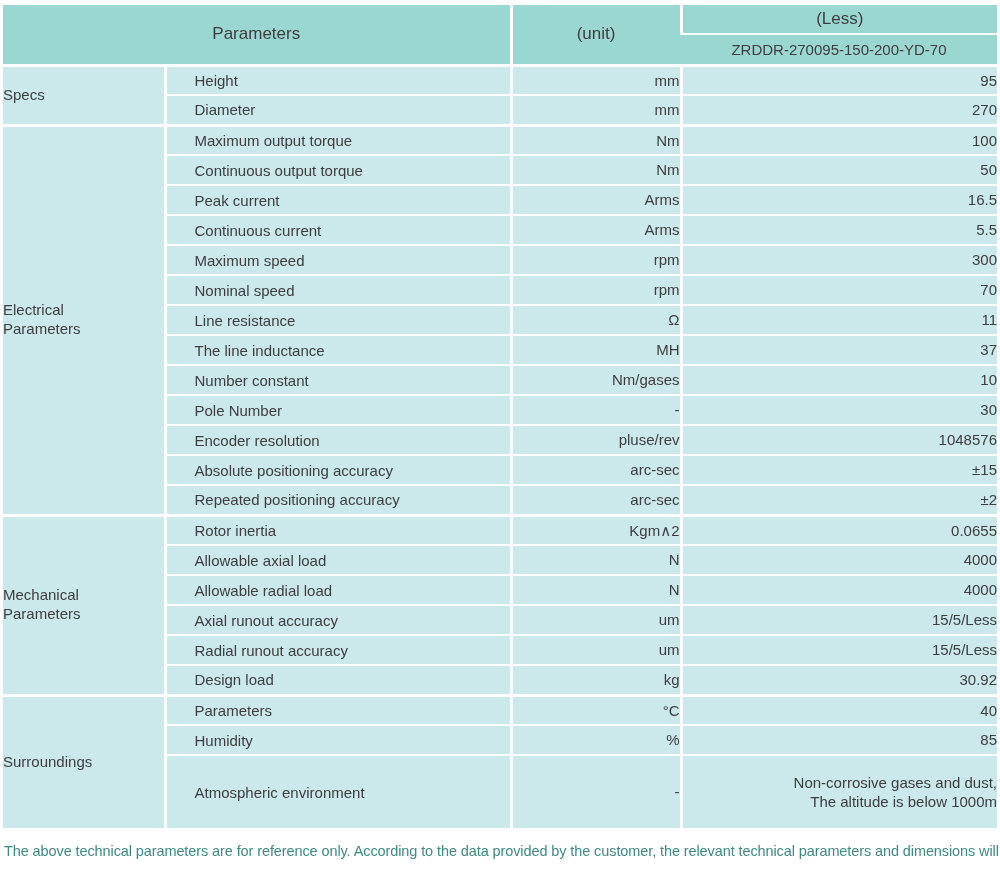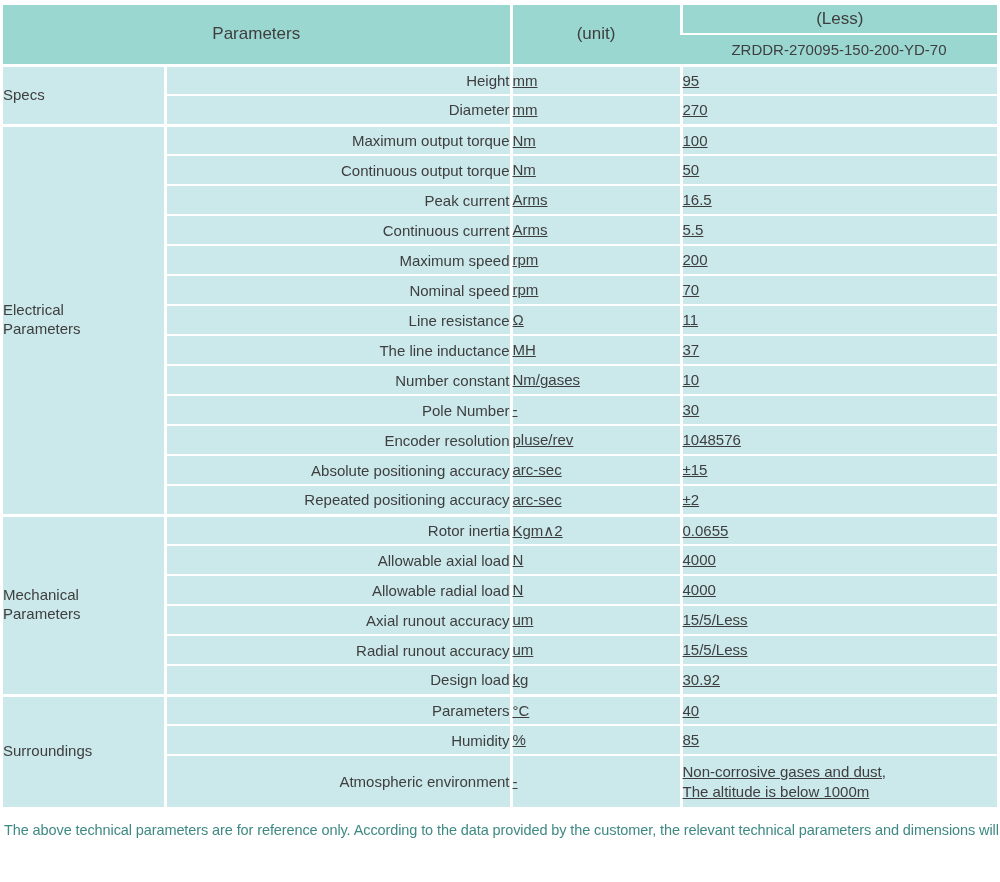--- a/index.html
+++ b/index.html
@@ -36,37 +36,36 @@
   td.param{border-left:3px solid var(--border);}
   td.unit, td.value{border-left:3px solid var(--border);}
   thead th{
     background:var(--header-bg);
     font-size:17px;
     text-align:center;
   }
   thead tr.hdr-top th{border-top:none;height:29px;}
   thead th.model-number{font-size:15px;height:31px;}
   tbody tr{height:30px;}
-  tbody tr.tall{height:52px;}
+  tbody tr.tall{height:73px;}
   tbody tr.group-start > td{border-top:3px solid var(--border);}
   td{font-size:15px;}
   td.cat{
     text-align:left;
     white-space:pre-line;
     line-height:1.25;
   }
   td.param{
+    text-align:left;
+    padding-left:28px;
+  }
+  td.unit, td.value{
     text-align:right;
-    padding-left:28px;
-  }
-  td.unit, td.value{
-    text-align:left;
     white-space:pre-line;
     line-height:1.3;
-    text-decoration:underline;
   }
   .footnote{
     margin-top:15px;
     padding-left:1px;
     font-size:14.5px;
     letter-spacing:-0.1px;
     color:var(--footnote);
     white-space:nowrap;
   }
 </style>
@@ -120,21 +119,21 @@
         <td class="value">16.5</td>
       </tr>
       <tr>
         <td class="param">Continuous current</td>
         <td class="unit">Arms</td>
         <td class="value">5.5</td>
       </tr>
       <tr>
         <td class="param">Maximum speed</td>
         <td class="unit">rpm</td>
-        <td class="value">200</td>
+        <td class="value">300</td>
       </tr>
       <tr>
         <td class="param">Nominal speed</td>
         <td class="unit">rpm</td>
         <td class="value">70</td>
       </tr>
       <tr>
         <td class="param">Line resistance</td>
         <td class="unit">Ω</td>
         <td class="value">11</td>

